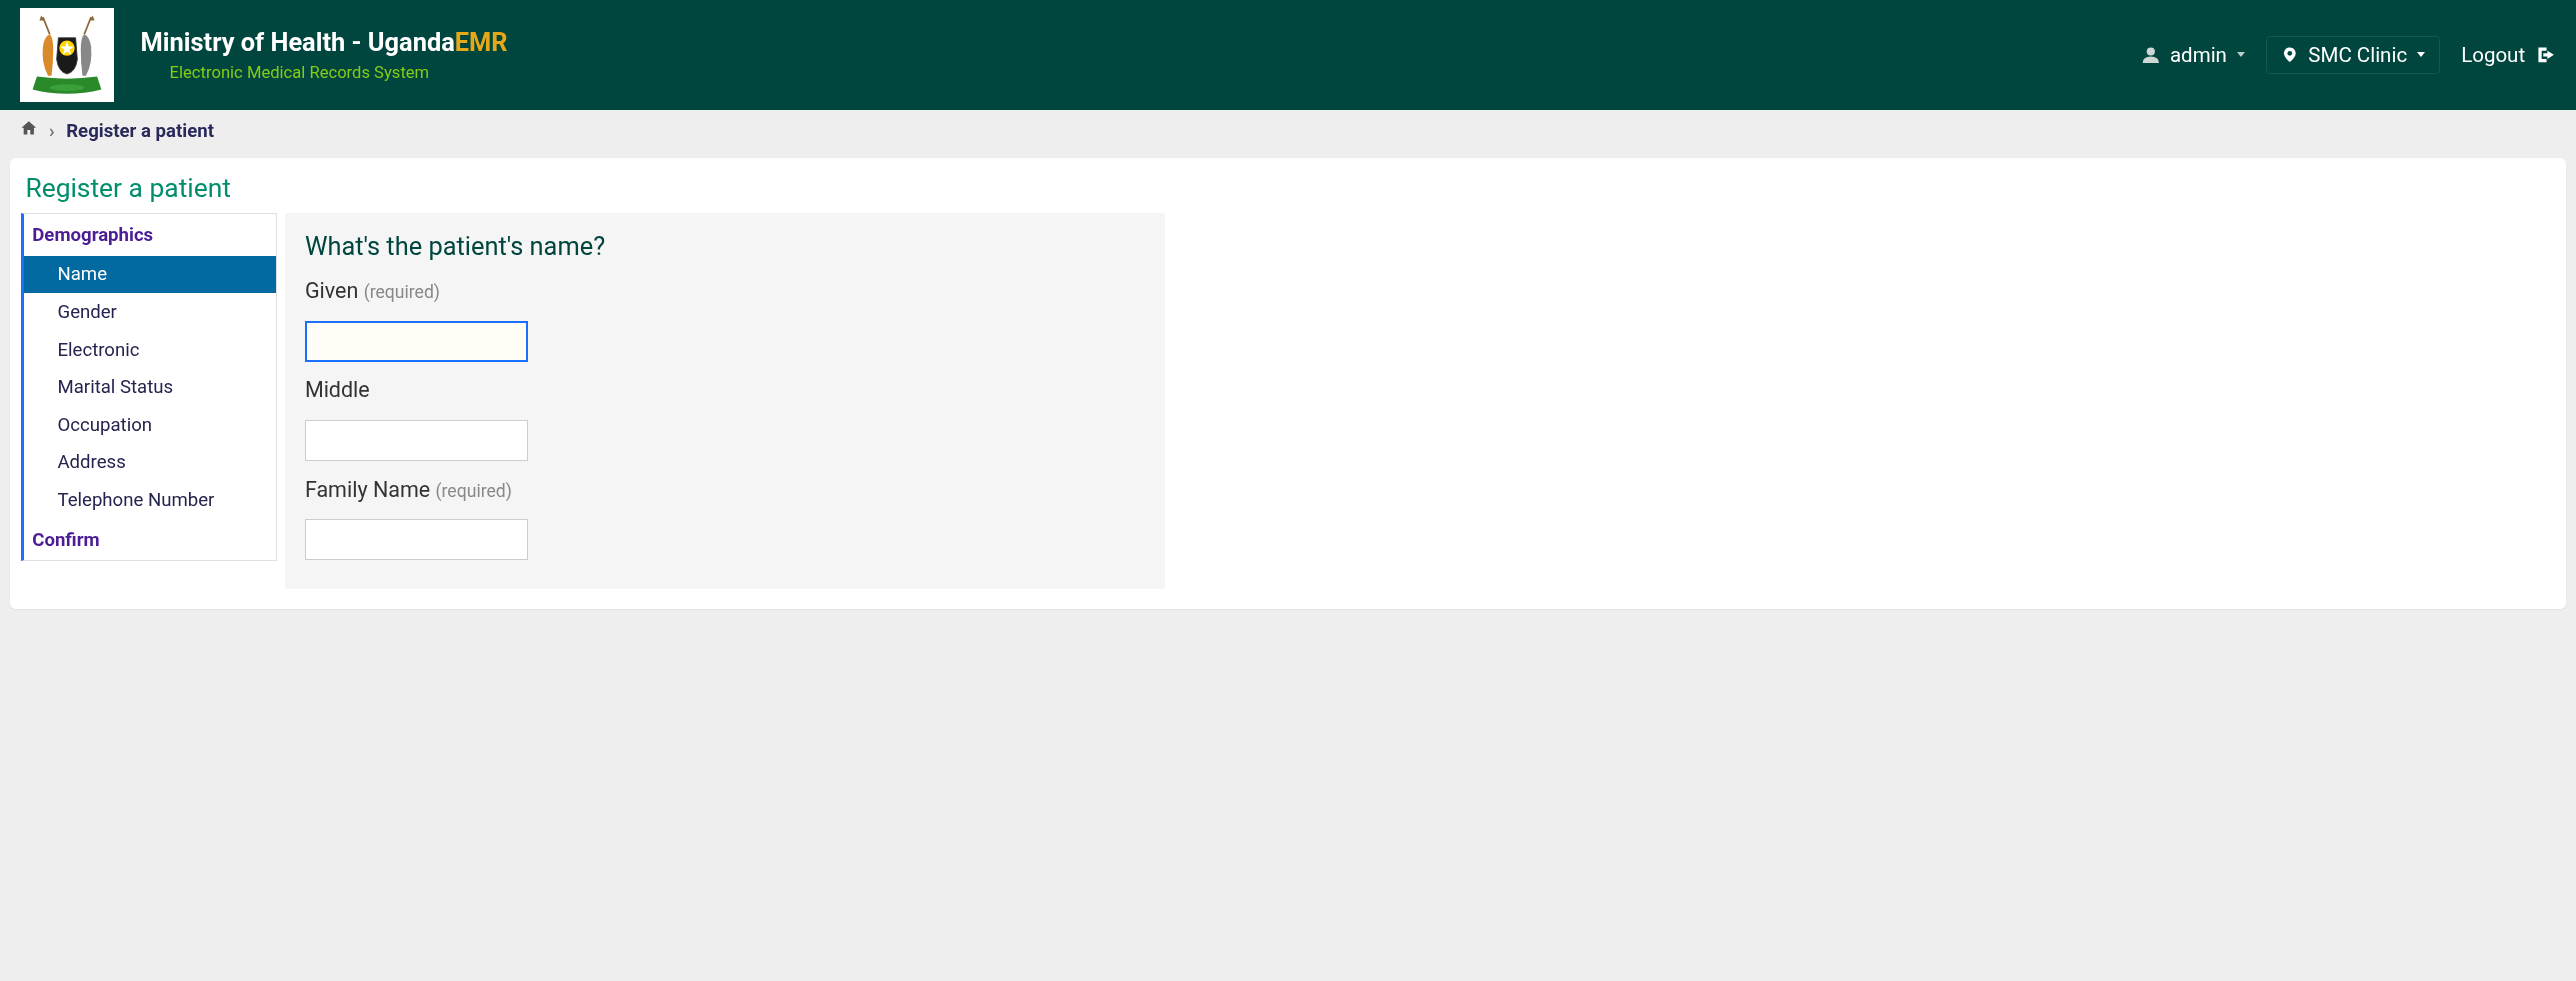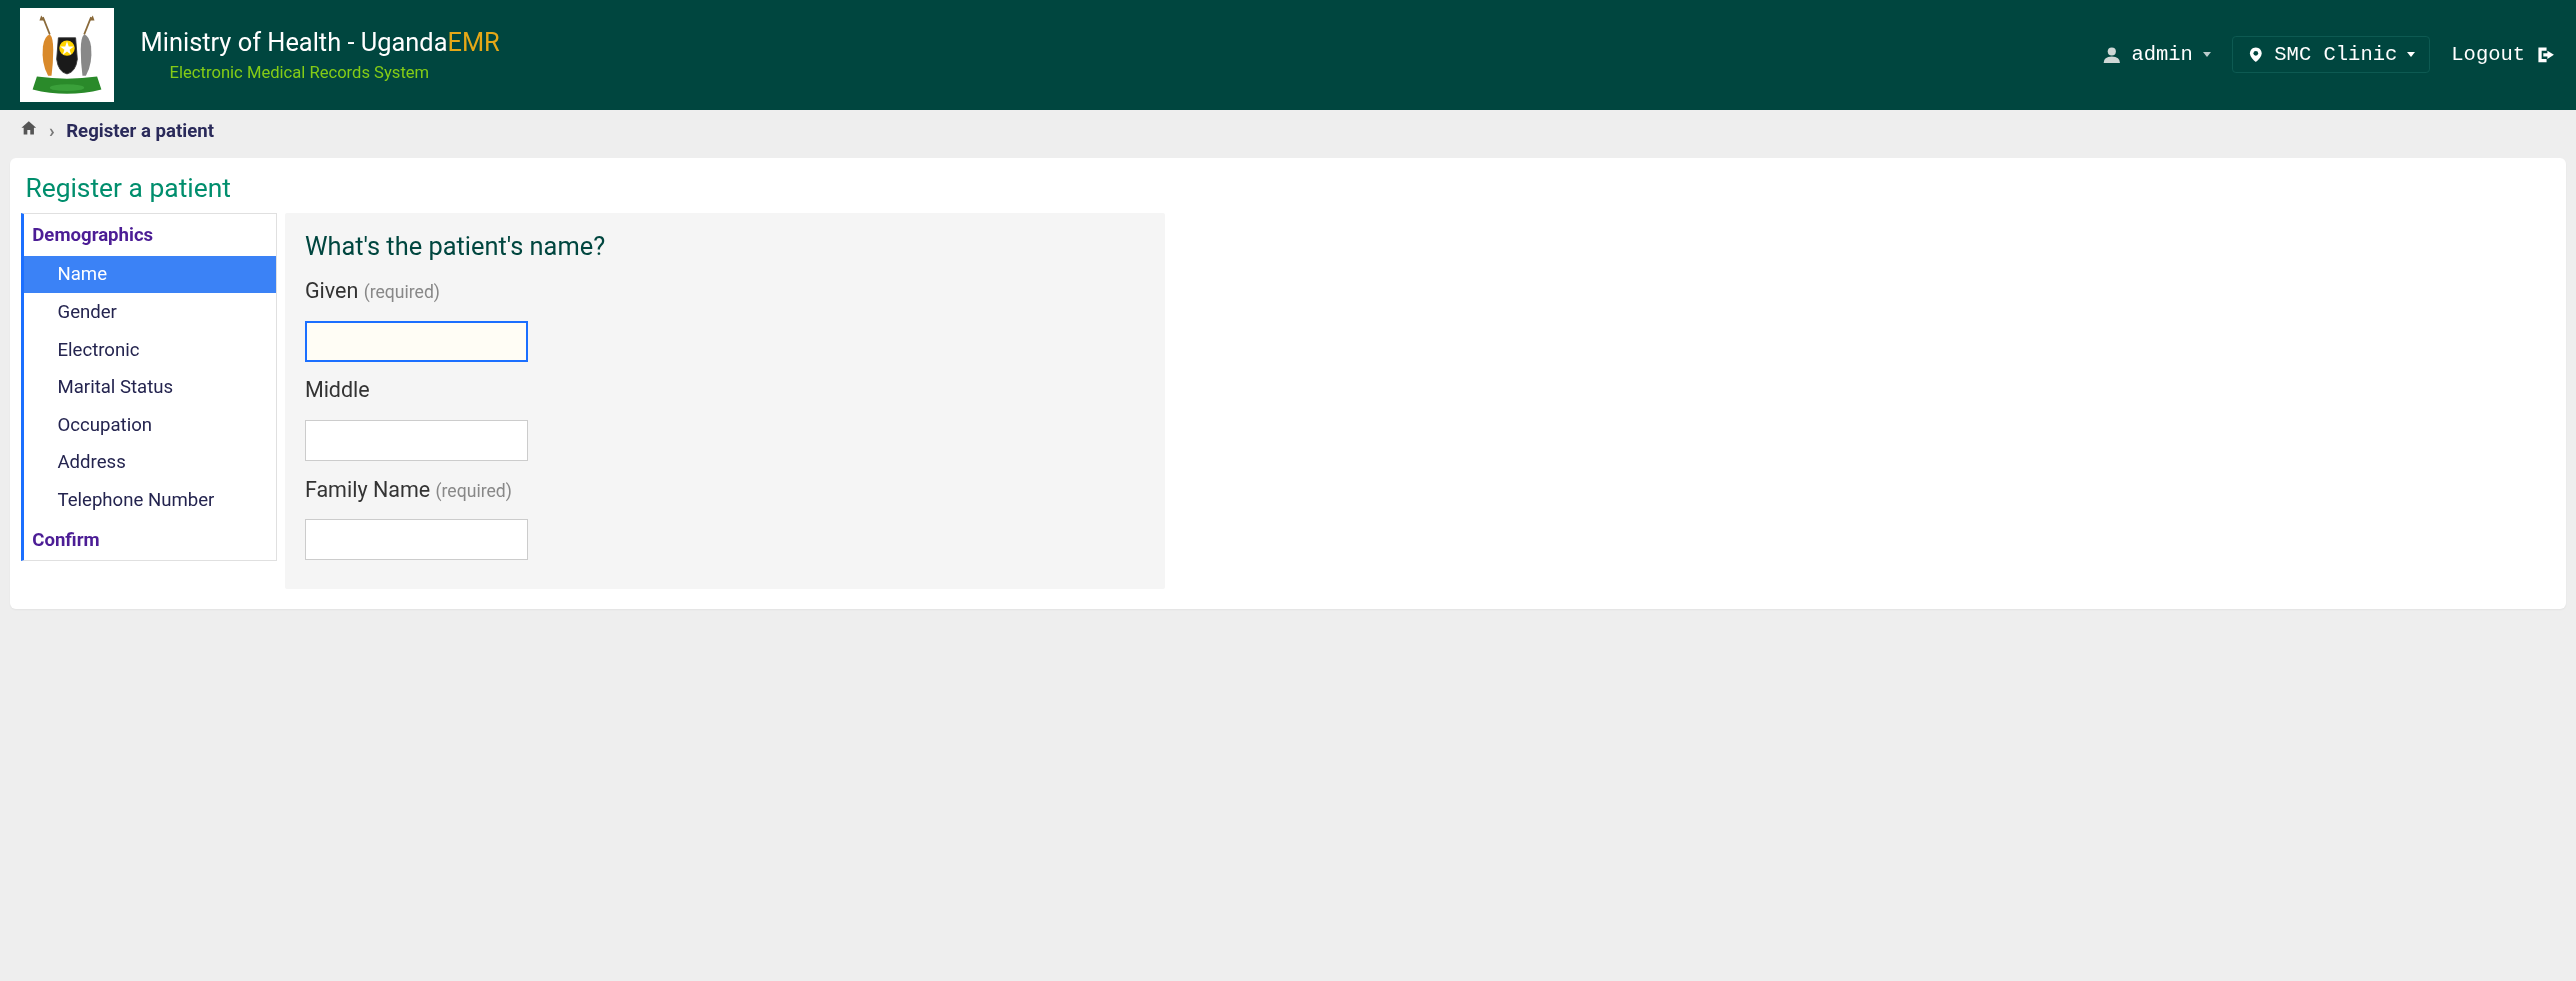--- a/index.html
+++ b/index.html
@@ -23,35 +23,34 @@
       align-items: center;
       justify-content: center;
     }
     .logo-box svg { width: 86px; height: 86px; }
     .title-block {
       margin-left: 27px;
       flex: 1;
     }
     .app-title {
       font-size: 25.4px;
-      font-weight: 400;
+      font-weight: 700;
       color: #fff;
     }
     .app-title .emr { color: #e6a817; }
     .app-subtitle {
       color: #84cc16;
       font-size: 16.6px;
       margin-top: 5.9px;
       margin-left: 29px;
     }
     .header-right {
       display: flex;
       align-items: center;
       gap: 21.5px;
-      font-family: Liberation Mono, monospace;
     }
     .user-block, .location-block, .logout-block {
       display: flex;
       align-items: center;
       gap: 9.8px;
       color: #fff;
       font-size: 20.5px;
       cursor: pointer;
     }
     .location-block {
@@ -110,21 +109,21 @@
       font-size: 18.6px;
     }
     .sidebar .nav-item {
       display: block;
       padding: 7.8px 9.8px 7.8px 33px;
       font-size: 18.6px;
       color: #24244f;
       cursor: pointer;
     }
     .sidebar .nav-item.active {
-      background: #3b82f6;
+      background: #0369a1;
       color: #fff;
     }
     .form-panel {
       flex: 0 0 880px;
       background: #f5f5f5;
       margin-left: 7.8px;
       padding: 17.6px 19.6px 29px 19.6px;
       border-radius: 2px;
     }
     .question {

